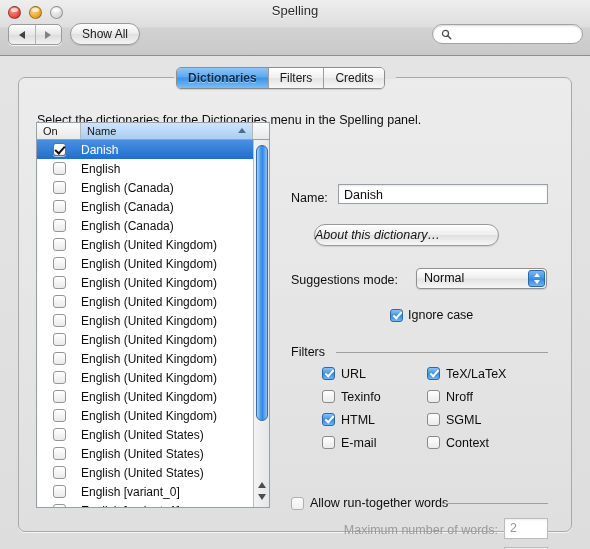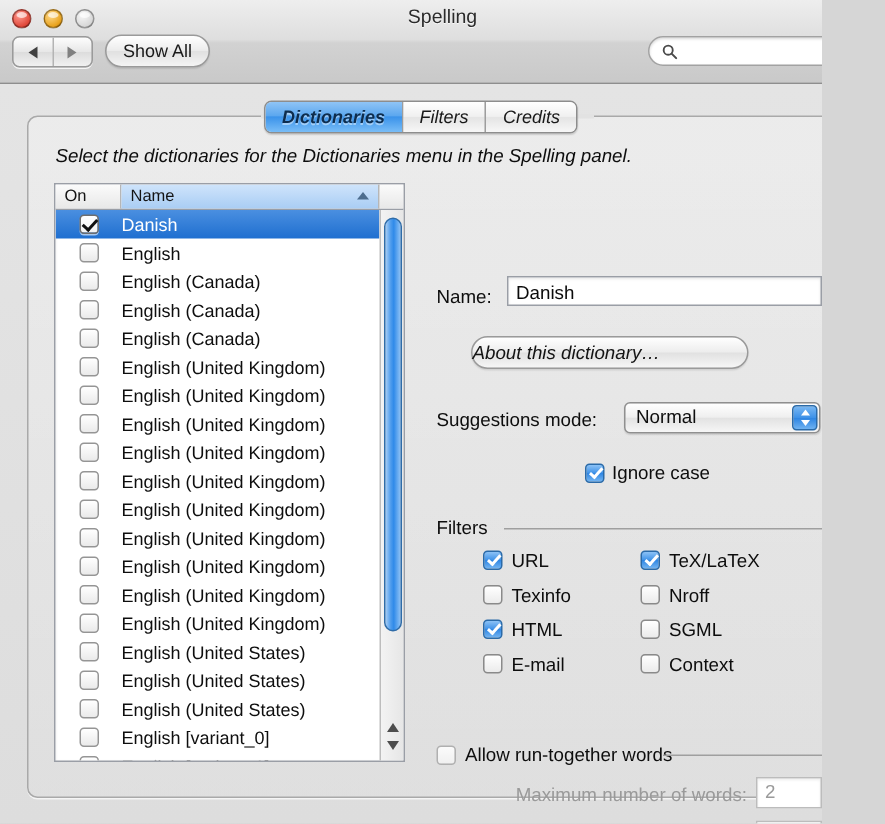--- a/index.html
+++ b/index.html
@@ -13,21 +13,21 @@
     font-size: 12px;
     color: #000;
     background: #d6d6d6;
     overflow: hidden;
     -webkit-font-smoothing: antialiased;
   }
 
   .window {
     position: absolute;
     left: 0; top: 0;
-    width: 548px;
+    width: 590px;
     height: 549px;
     background: linear-gradient(to bottom, #e9e9e9 0%, #d9d9d9 100%);
     overflow: hidden;
   }
 
   
   .titlebar {
     position: absolute;
     left: 0; top: 0;
     width: 590px;
@@ -156,21 +156,20 @@
   }
   .tab {
     height: 20px;
     line-height: 20px;
     padding: 0 11px;
     font-size: 12px;
     background: linear-gradient(to bottom, #ffffff 0%, #f0f0f0 48%, #e4e4e4 52%, #f7f7f7 100%);
     border-right: 1px solid #9d9d9d;
     color: #181818;
     box-sizing: border-box;
-    font-style: italic;
   }
   .tab:last-child { border-right: none; }
   .tab.selected {
     background: linear-gradient(to bottom, #8fc4f6 0%, #5da8ef 45%, #3b93ea 50%, #79bdf7 100%);
     color: #0e2d4e;
     font-weight: bold;
     text-shadow: 0 1px 0 rgba(255,255,255,0.45);
   }
 
   
@@ -186,24 +185,23 @@
   }
   .gb-mask {
     position: absolute;
     left: 174px; top: 20px;
     width: 222px; height: 3px;
     background: #e2e2e2;
   }
 
   .instructions {
     position: absolute;
-    left: 37px; top: 41px;
+    left: 37px; top: 57px;
     font-size: 12.5px;
     color: #0d0d0d;
-    font-style: italic;
   }
 
   
   .tablewrap {
     position: absolute;
     left: 36px; top: 66px;
     width: 234px; height: 386px;
     border: 1px solid #9a9ea6;
     background: #fff;
     box-sizing: border-box;

